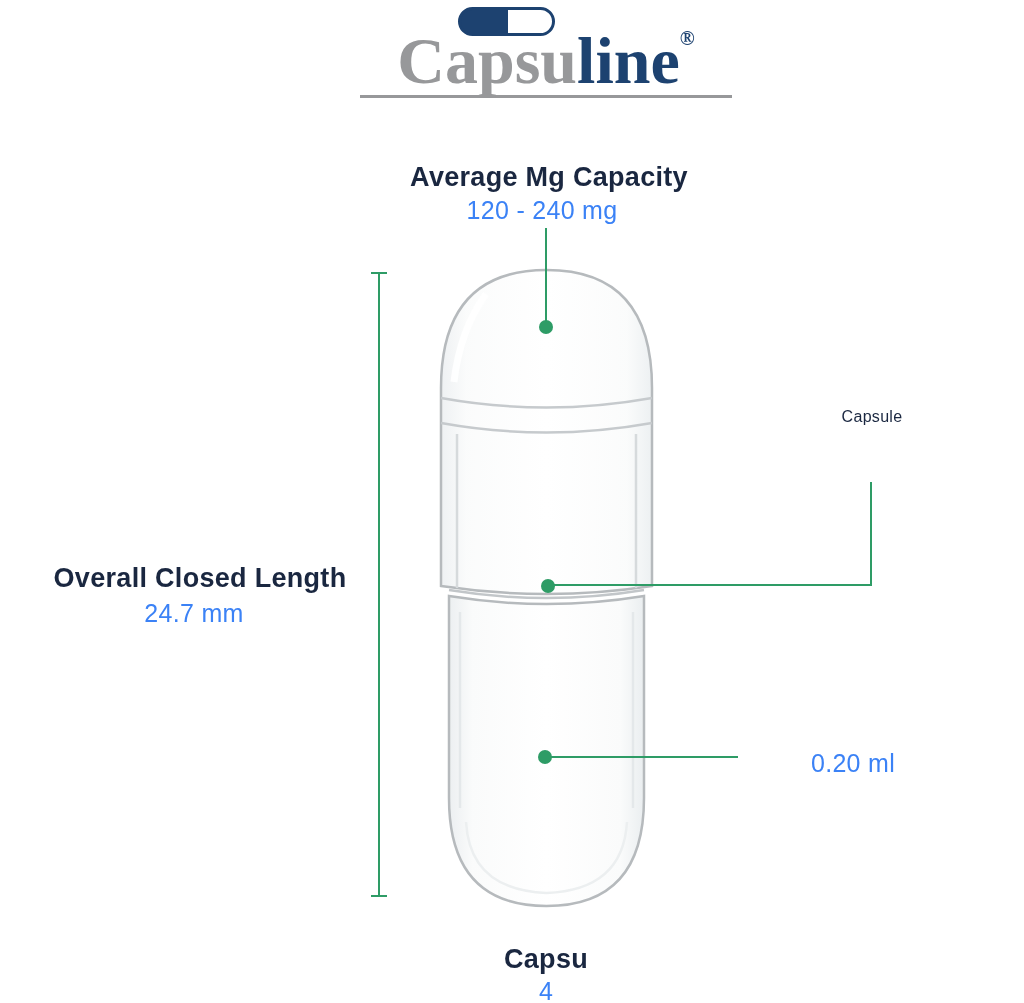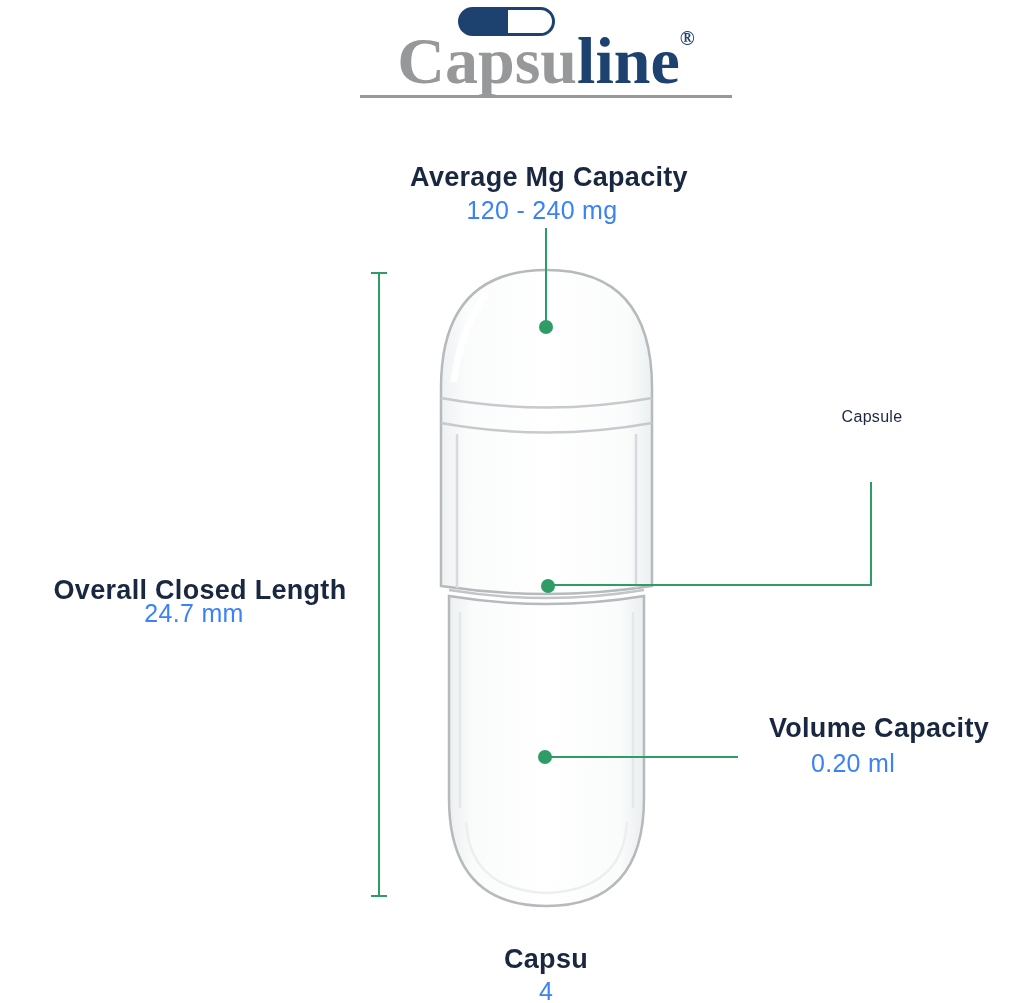--- a/index.html
+++ b/index.html
@@ -92,32 +92,31 @@
     <path d="M25 330 Q122.5 346 220 330" stroke="#c2c6c9" stroke-width="2.5" fill="none"></path>
 
     <path d="M62 34 Q36 70 30 122" stroke="#ffffff" stroke-width="7" fill="none" opacity="0.9"></path>
   </svg>
 
   <div class="lbl" style="left:495px;top:162px;margin-left:20px;">Average Mg Capacity</div>
   <div class="val" style="left:508px;top:196px;">120 - 240 mg</div>
   <div class="gline" style="left:511px;top:228px;width:2px;height:94px;"></div>
   <div class="gdot" style="left:505px;top:320px;"></div>
 
-  <div class="lbl" style="left:166px;top:563px;margin-top:12px;">Overall Closed Length</div>
+  <div class="lbl" style="left:166px;top:563px;">Overall Closed Length</div>
   <div class="val" style="left:160px;top:599px;">24.7 mm</div>
   <div class="gline" style="left:344px;top:273px;width:2px;height:624px;"></div>
   <div class="gline" style="left:337px;top:272px;width:16px;height:2px;"></div>
   <div class="gline" style="left:337px;top:895px;width:16px;height:2px;"></div>
 
   <div class="lbl light" style="left:838px;top:408px;color:#1a2740;">Capsule</div>
   <div class="gline" style="left:836px;top:482px;width:2px;height:104px;"></div>
   <div class="gline" style="left:519px;top:584px;width:319px;height:2px;"></div>
   <div class="gdot" style="left:507px;top:579px;"></div>
 
-  <div class="lbl" style="left:845px;top:713px;">Volume Capacity</div>
   <div class="val" style="left:819px;top:749px;">0.20 ml</div>
   <div class="gline" style="left:517px;top:756px;width:187px;height:2px;"></div>
   <div class="gdot" style="left:504px;top:750px;"></div>
 
   <div class="lbl" style="left:512px;top:944px;">Capsu</div>
   <div class="val" style="left:512px;top:977px;">4</div>
 
 </div>
 
 </body></html>

